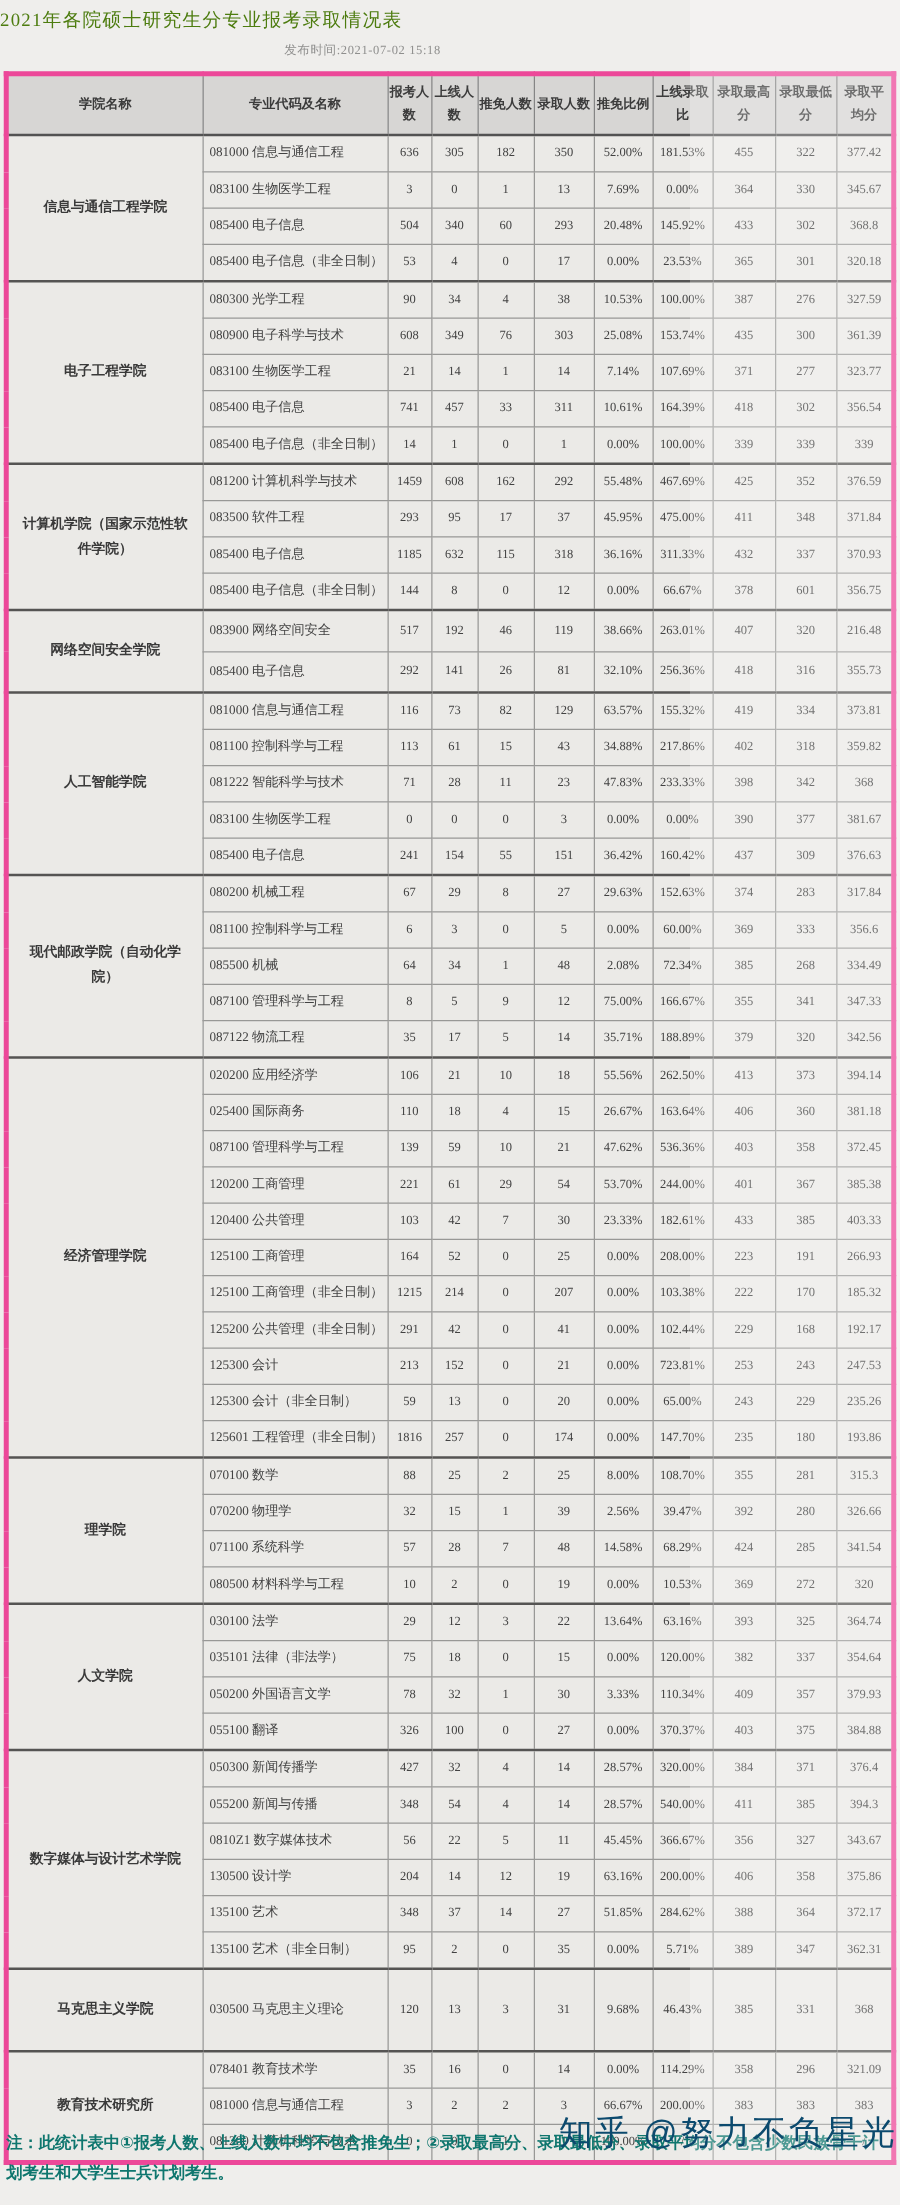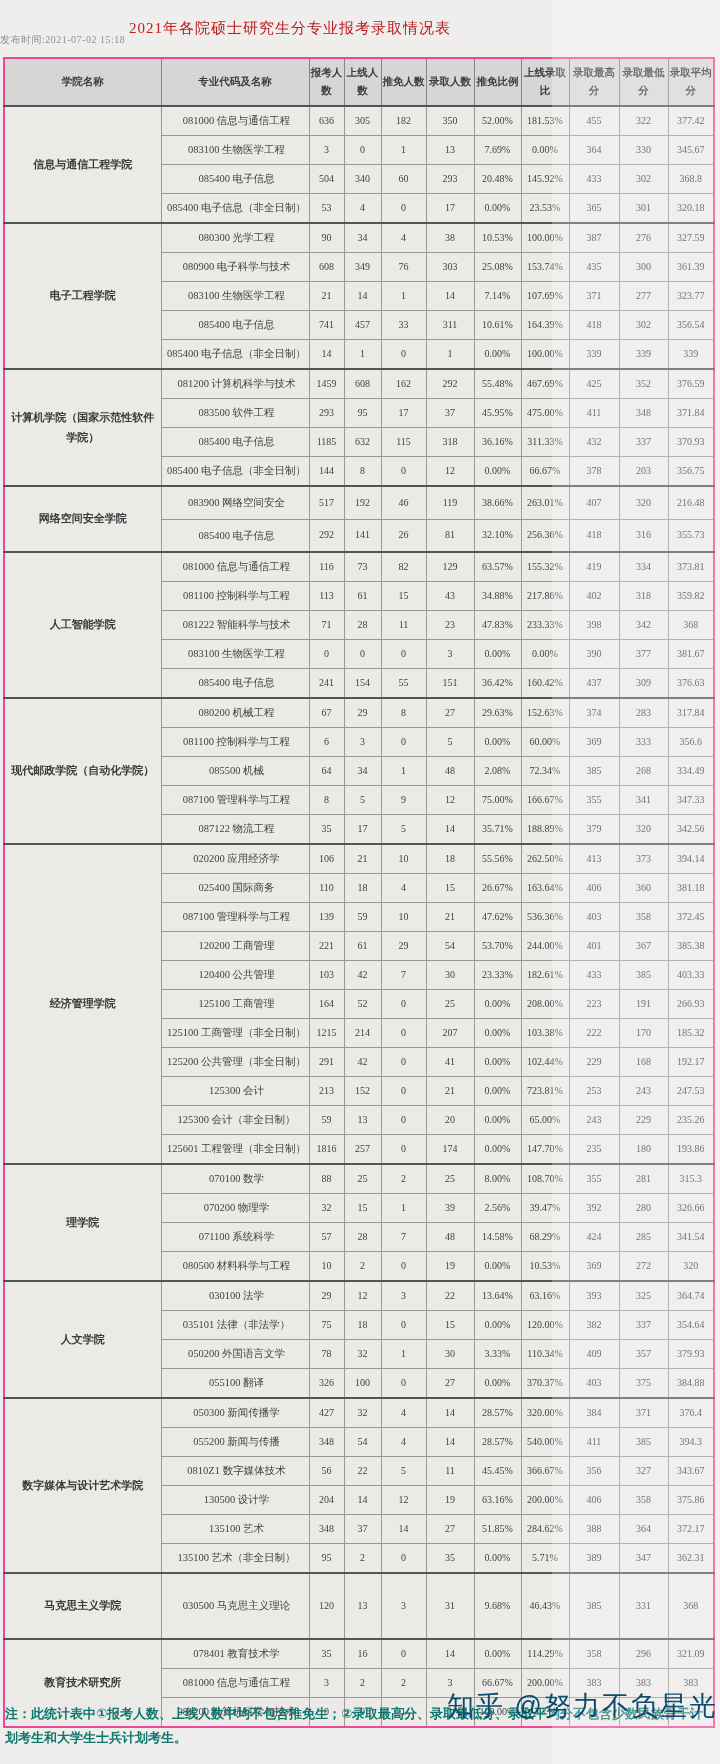--- a/index.html
+++ b/index.html
@@ -7,52 +7,52 @@
     width:720px;height:1764px;position:relative;overflow:hidden;
     background:#efeeec;
     font-family:"Liberation Serif","DejaVu Serif",serif;
     color:#3f3f3f;
   }
   .light-band{
     position:absolute;left:552px;top:0;width:168px;height:1764px;
     background:rgba(255,255,255,0.26);z-index:5;pointer-events:none;
   }
   .title{
-    position:absolute;top:7px;left:0;width:580px;text-align:center;
-    font-size:15px;letter-spacing:1px;color:#b91c1c;margin-top:12px;
+    position:absolute;top:7px;left:0;width:580px;
+    font-size:15px;letter-spacing:1px;color:#4d7c0f;
   }
   .subtitle{
-    position:absolute;top:33px;left:0;width:580px;text-align:left;
+    position:absolute;top:33px;left:0;width:580px;text-align:center;
     font-size:10px;color:#8f8f8e;letter-spacing:0.5px;
   }
   table.adm{
     position:absolute;top:57px;left:3px;width:710px;
     border-collapse:collapse;table-layout:fixed;
-    border:2px solid #ec4899;
+    border:4px solid #ec4899;
   }
   col.c0{width:157px}col.c1{width:148px}col.c2{width:35px}col.c3{width:37px}
   col.c4{width:45px}col.c5{width:48px}col.c6{width:47px}col.c7{width:48px}
   col.c8{width:50px}col.c9{width:49px}col.c10{width:46px}
   .adm th{
     background:#d7d6d4;border:1px solid #858585;border-bottom:2px solid #525252;
     font-size:10.5px;font-weight:bold;color:#3c3c3c;
     height:46px;padding:0 1px;line-height:1.7;
   }
   .adm td{
     background:#ebeae7;border:1px solid #989896;
     font-size:10.5px;height:28px;padding:0 2px;
     text-align:center;color:#424242;line-height:1.25;
   }
   .adm tr.college-start td{border-top:2px solid #555453;}
   .adm td.college{
     font-weight:bold;color:#3a3a3a;font-size:11px;line-height:1.8;
     padding:18px 6px;
   }
   .adm td.major{
-    text-align:center;padding-left:5px;white-space:nowrap;overflow:hidden;
+    text-align:left;padding-left:5px;white-space:nowrap;overflow:hidden;
     font-size:10.5px;
   }
   .adm td.num{font-size:10px;letter-spacing:0;}
   .footnote{
     position:absolute;top:1702px;left:5px;width:700px;
     font-family:"Liberation Sans","DejaVu Sans",sans-serif;
     font-size:13px;font-weight:bold;color:#0f766e;line-height:1.85;
     z-index:4;
   }
   .watermark{
@@ -248,21 +248,21 @@
       </tr>
       <tr>
         <td class="major">085400 电子信息（非全日制）</td>
         <td class="num">144</td>
         <td class="num">8</td>
         <td class="num">0</td>
         <td class="num">12</td>
         <td class="num">0.00%</td>
         <td class="num">66.67%</td>
         <td class="num">378</td>
-        <td class="num">203</td>
+        <td class="num">601</td>
         <td class="num">356.75</td>
       </tr>
       <tr class="college-start">
         <td class="college" rowspan="2">网络空间安全学院</td>
         <td class="major">083900 网络空间安全</td>
         <td class="num">517</td>
         <td class="num">192</td>
         <td class="num">46</td>
         <td class="num">119</td>
         <td class="num">38.66%</td>

